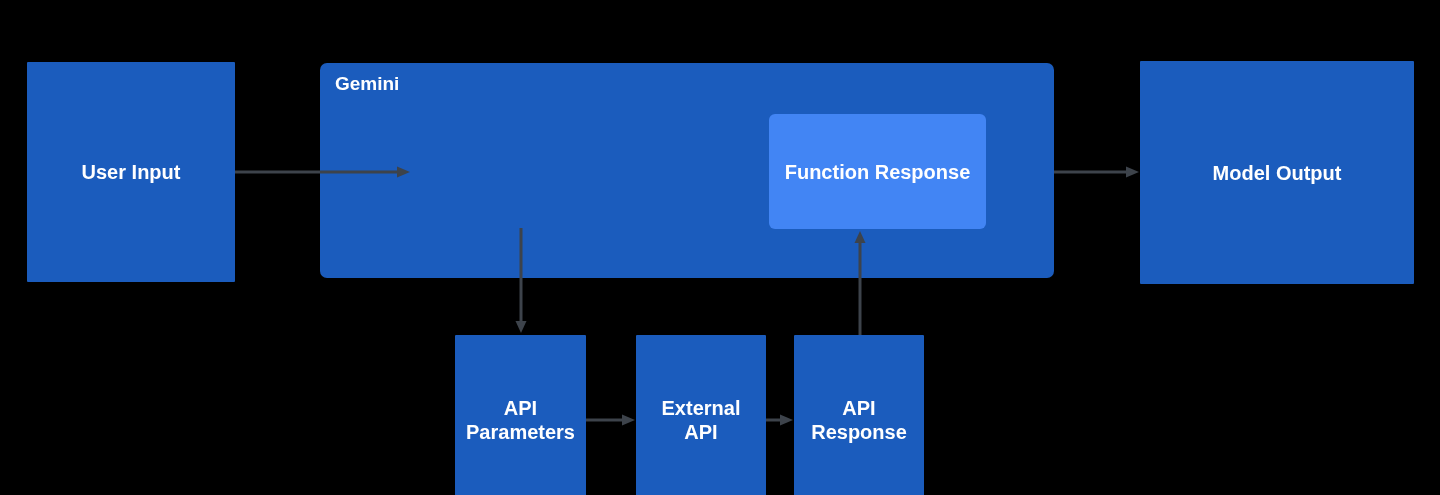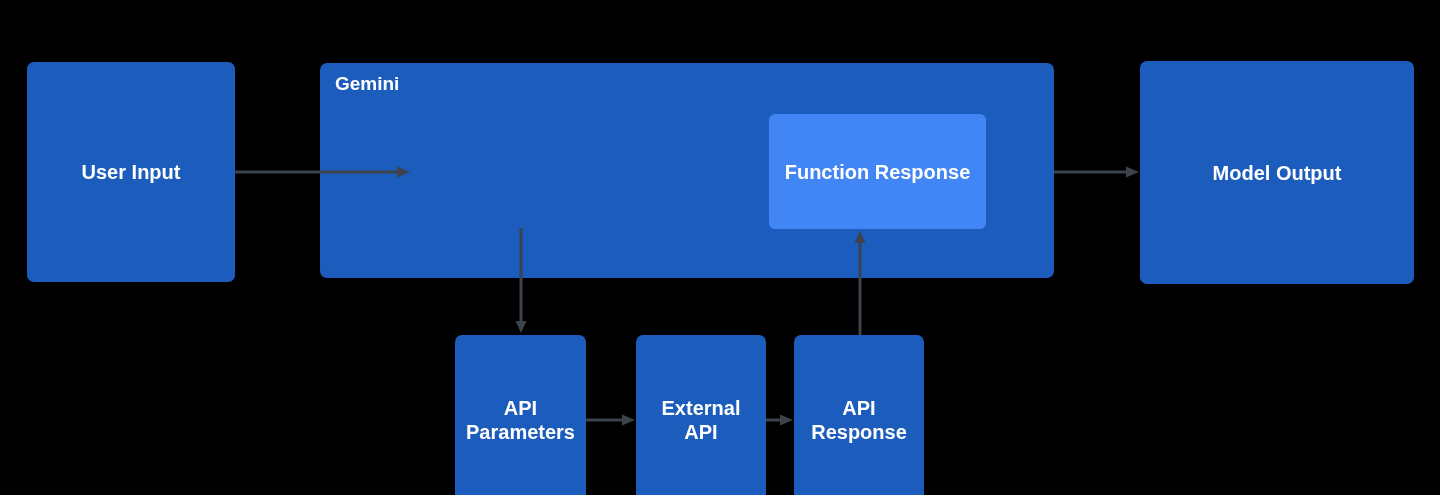--- a/index.html
+++ b/index.html
@@ -11,21 +11,21 @@
   .canvas {
     position: relative;
     width: 1440px;
     height: 495px;
     background: #000000;
     overflow: hidden;
     margin-top: 36px;
   }
   .node {
     position: absolute;
-    border-radius: 7px;
+    border-radius: 1px;
     display: flex;
     align-items: center;
     justify-content: center;
     text-align: center;
     color: #ffffff;
     font-weight: bold;
     font-size: 20px;
     line-height: 1.2;
     box-sizing: border-box;
   }

